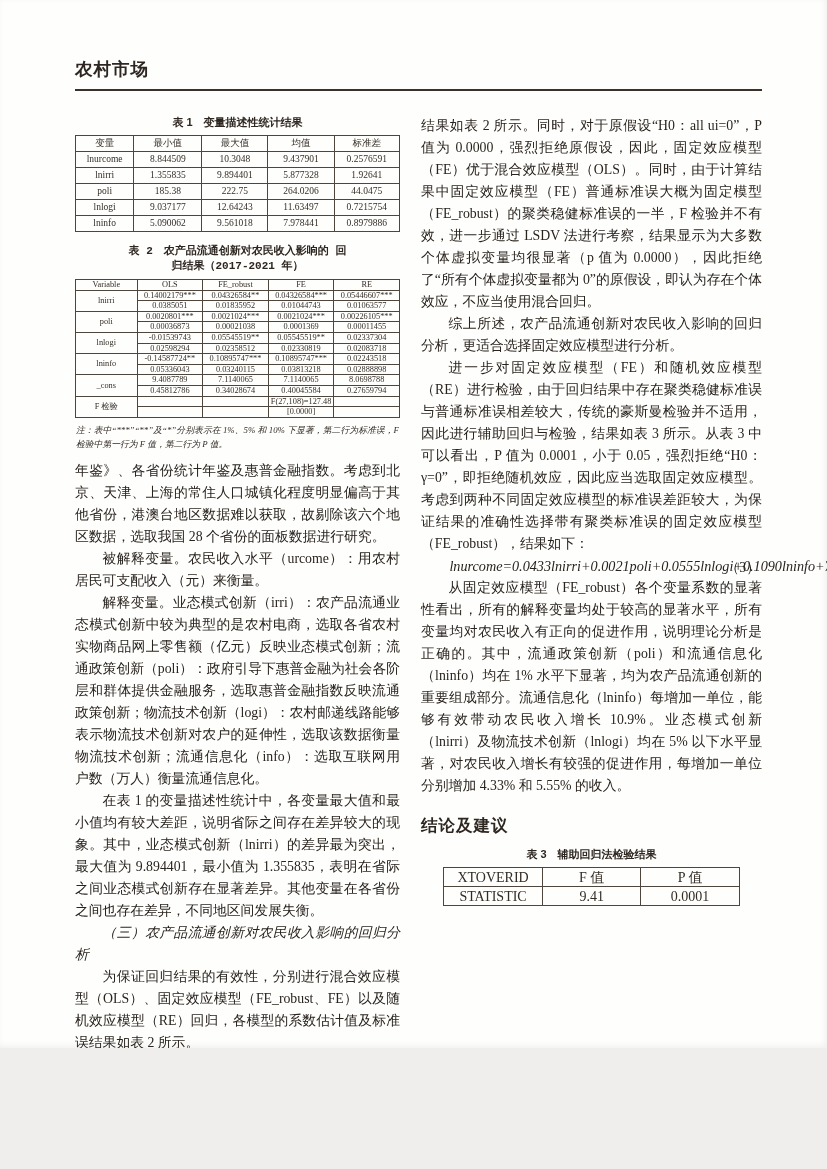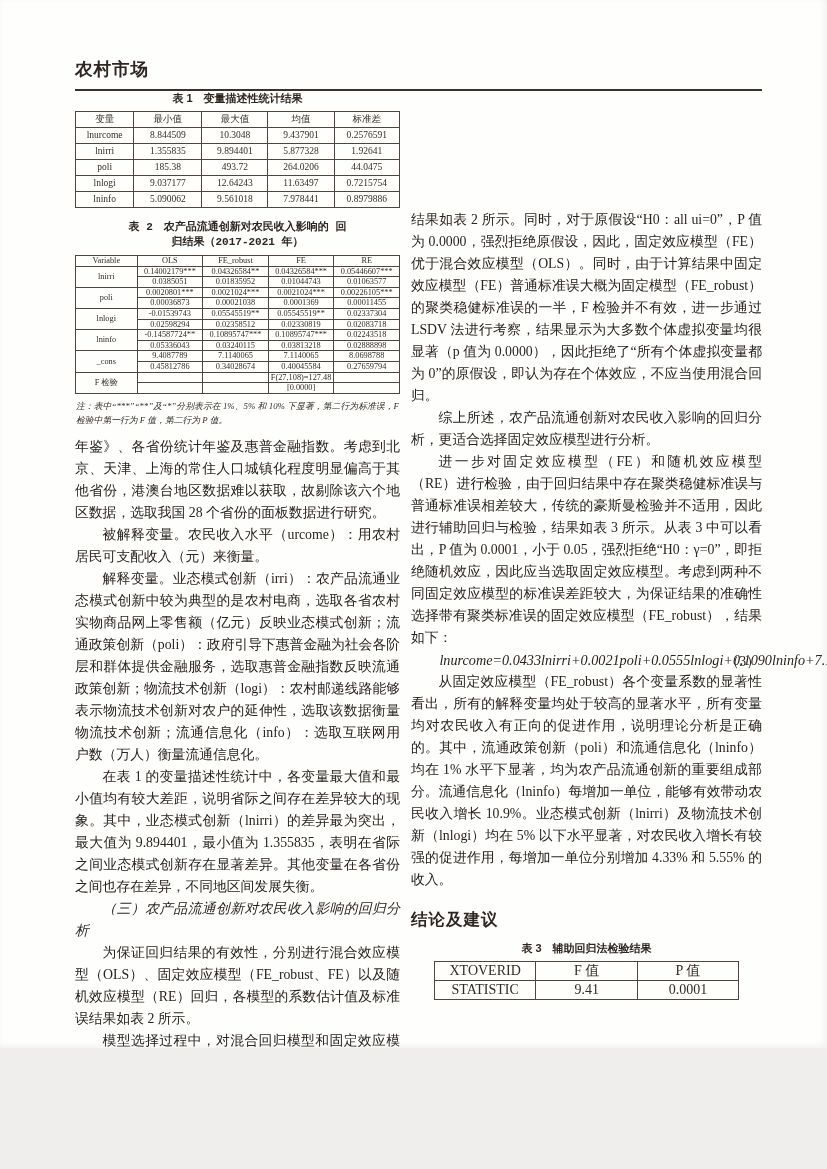--- a/index.html
+++ b/index.html
@@ -9,21 +9,21 @@
     box-sizing:border-box; padding:40px 65px 0 75px; overflow:hidden;
     box-shadow:inset -2px -2px 6px rgba(0,0,0,.06);
   }
   
   .page-header h1 {
     margin:16px 0 0; font-family:"Liberation Sans","DejaVu Sans",sans-serif;
     font-weight:700; font-size:17.5px; line-height:26px; color:#2e2620; letter-spacing:1px;
   }
   .header-rule { border:none; border-top:2px solid #3a322a; margin:7px 0 0; }
   
-  .columns { display:flex; gap:11px; margin-top:0;align-items:center; }
+  .columns { display:flex; gap:21px; margin-top:24px; }
   .col-left  { width:325px; flex:0 0 325px; }
   .col-right { flex:1 1 auto; min-width:0; }
   
   .tcaption {
     font-family:"Liberation Sans","DejaVu Sans",sans-serif; font-weight:700;
     font-size:11px; line-height:15px; text-align:center; color:#2e2620; margin:0 auto 5px;
   }
   .tcaption.two-line { max-width:222px;font-family:Liberation Mono, monospace; }
   .dtable { width:100%; border-collapse:collapse; table-layout:fixed; border:1.5px solid #494138; }
   .dtable td, .dtable th { border:1px solid #4e463d; text-align:center; font-weight:400; color:#332c25; overflow:hidden; white-space:nowrap; }
@@ -110,21 +110,21 @@
               <td>lnirri</td>
               <td>1.355835</td>
               <td>9.894401</td>
               <td>5.877328</td>
               <td>1.92641</td>
             </tr>
 
             <tr>
               <td>poli</td>
               <td>185.38</td>
-              <td>493.72</td>
+              <td>222.75</td>
               <td>264.0206</td>
               <td>44.0475</td>
             </tr>
 
             <tr>
               <td>lnlogi</td>
               <td>9.037177</td>
               <td>12.64243</td>
               <td>11.63497</td>
               <td>0.7215754</td>

